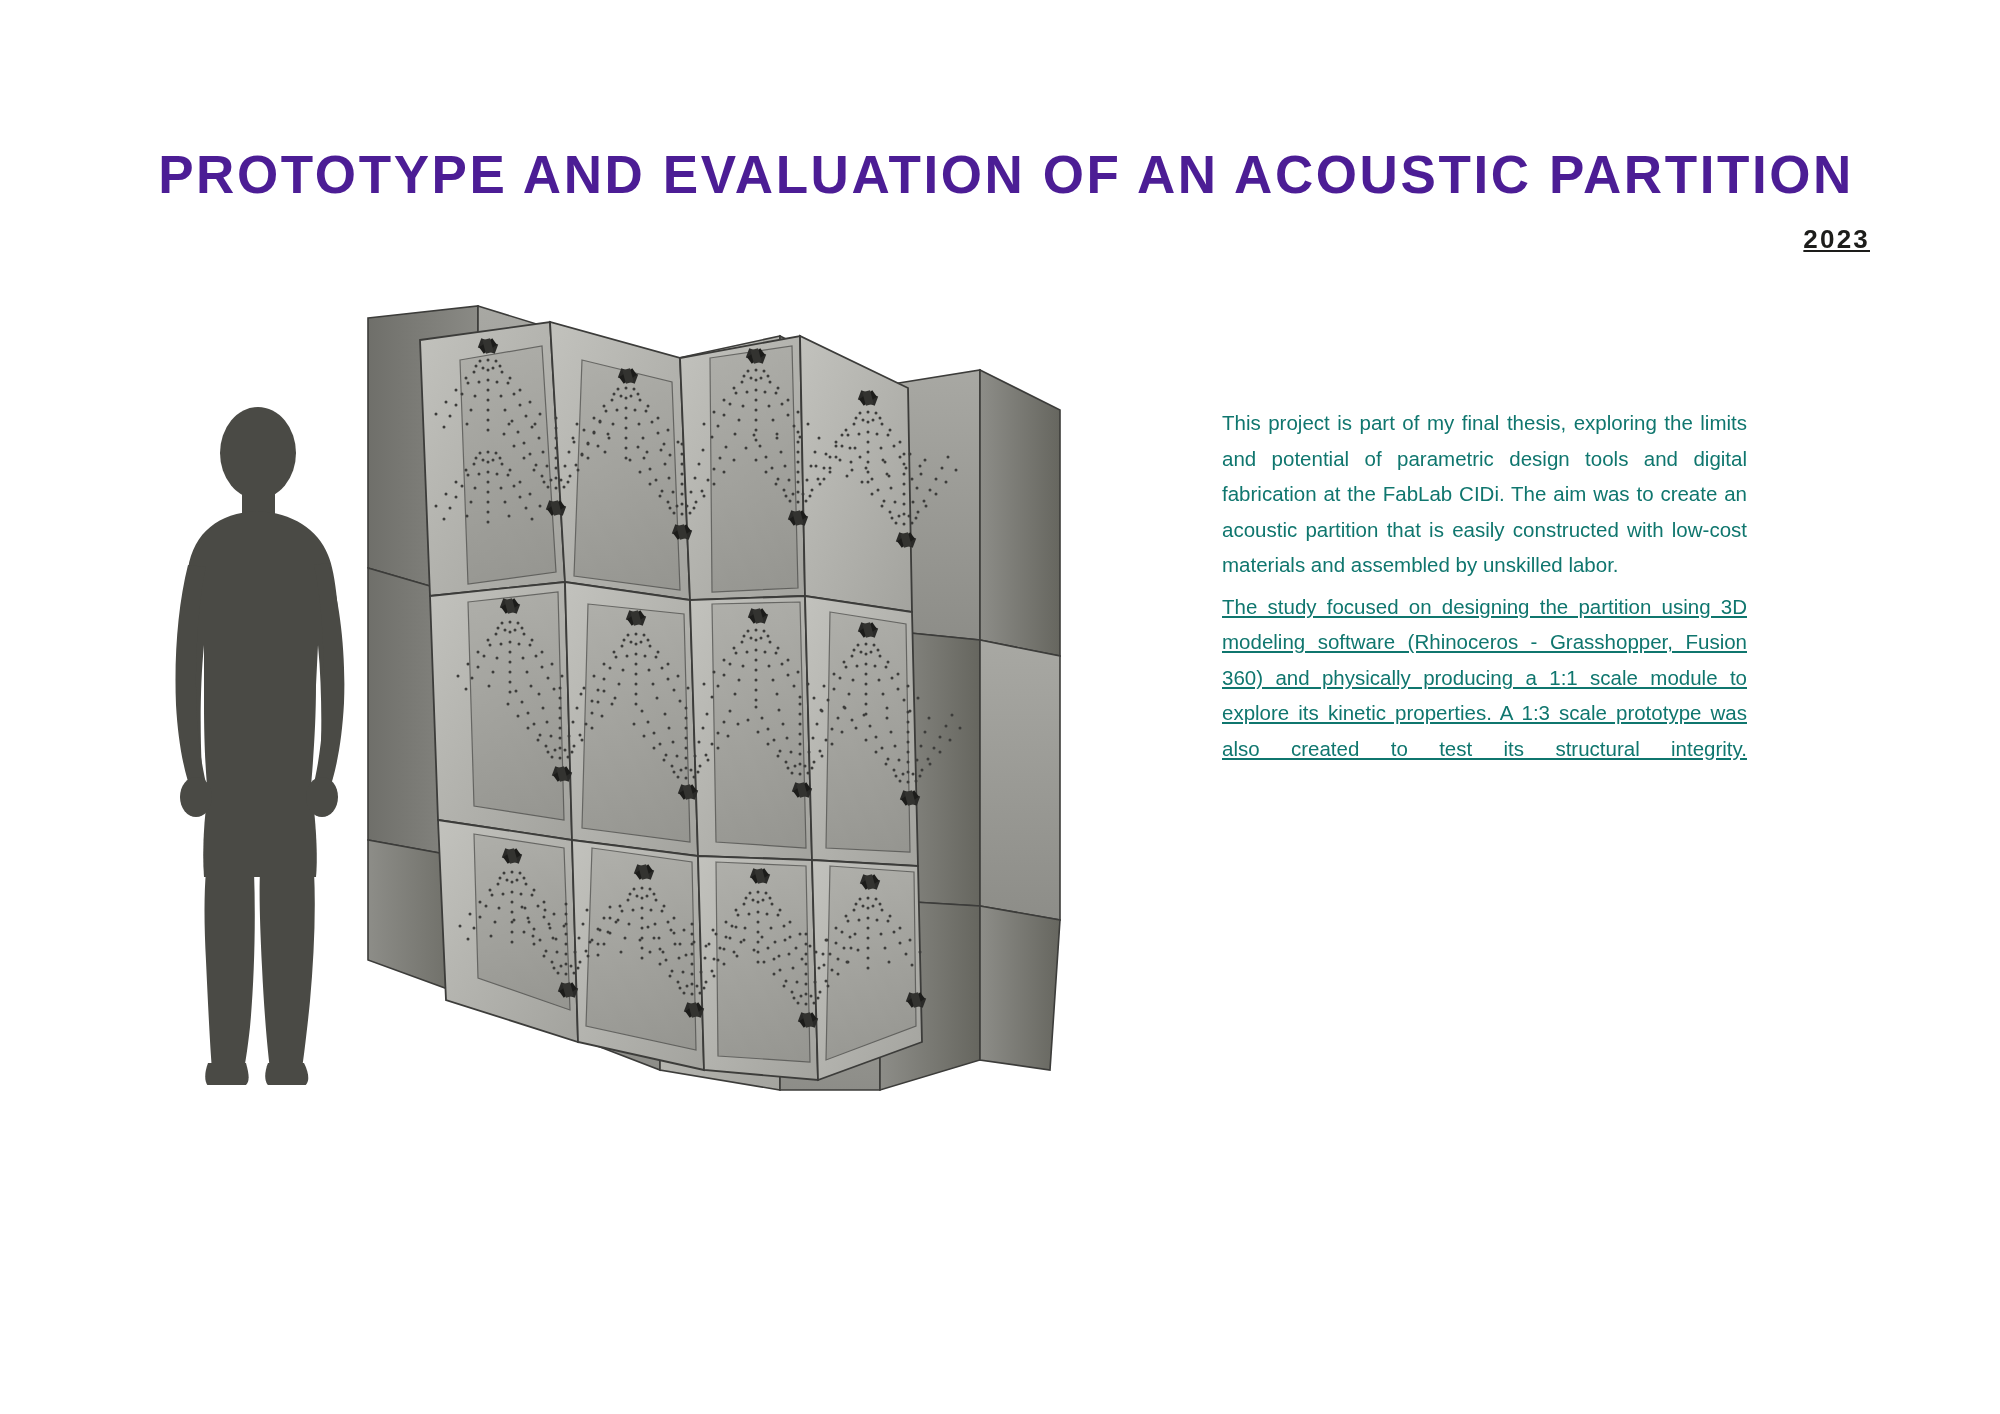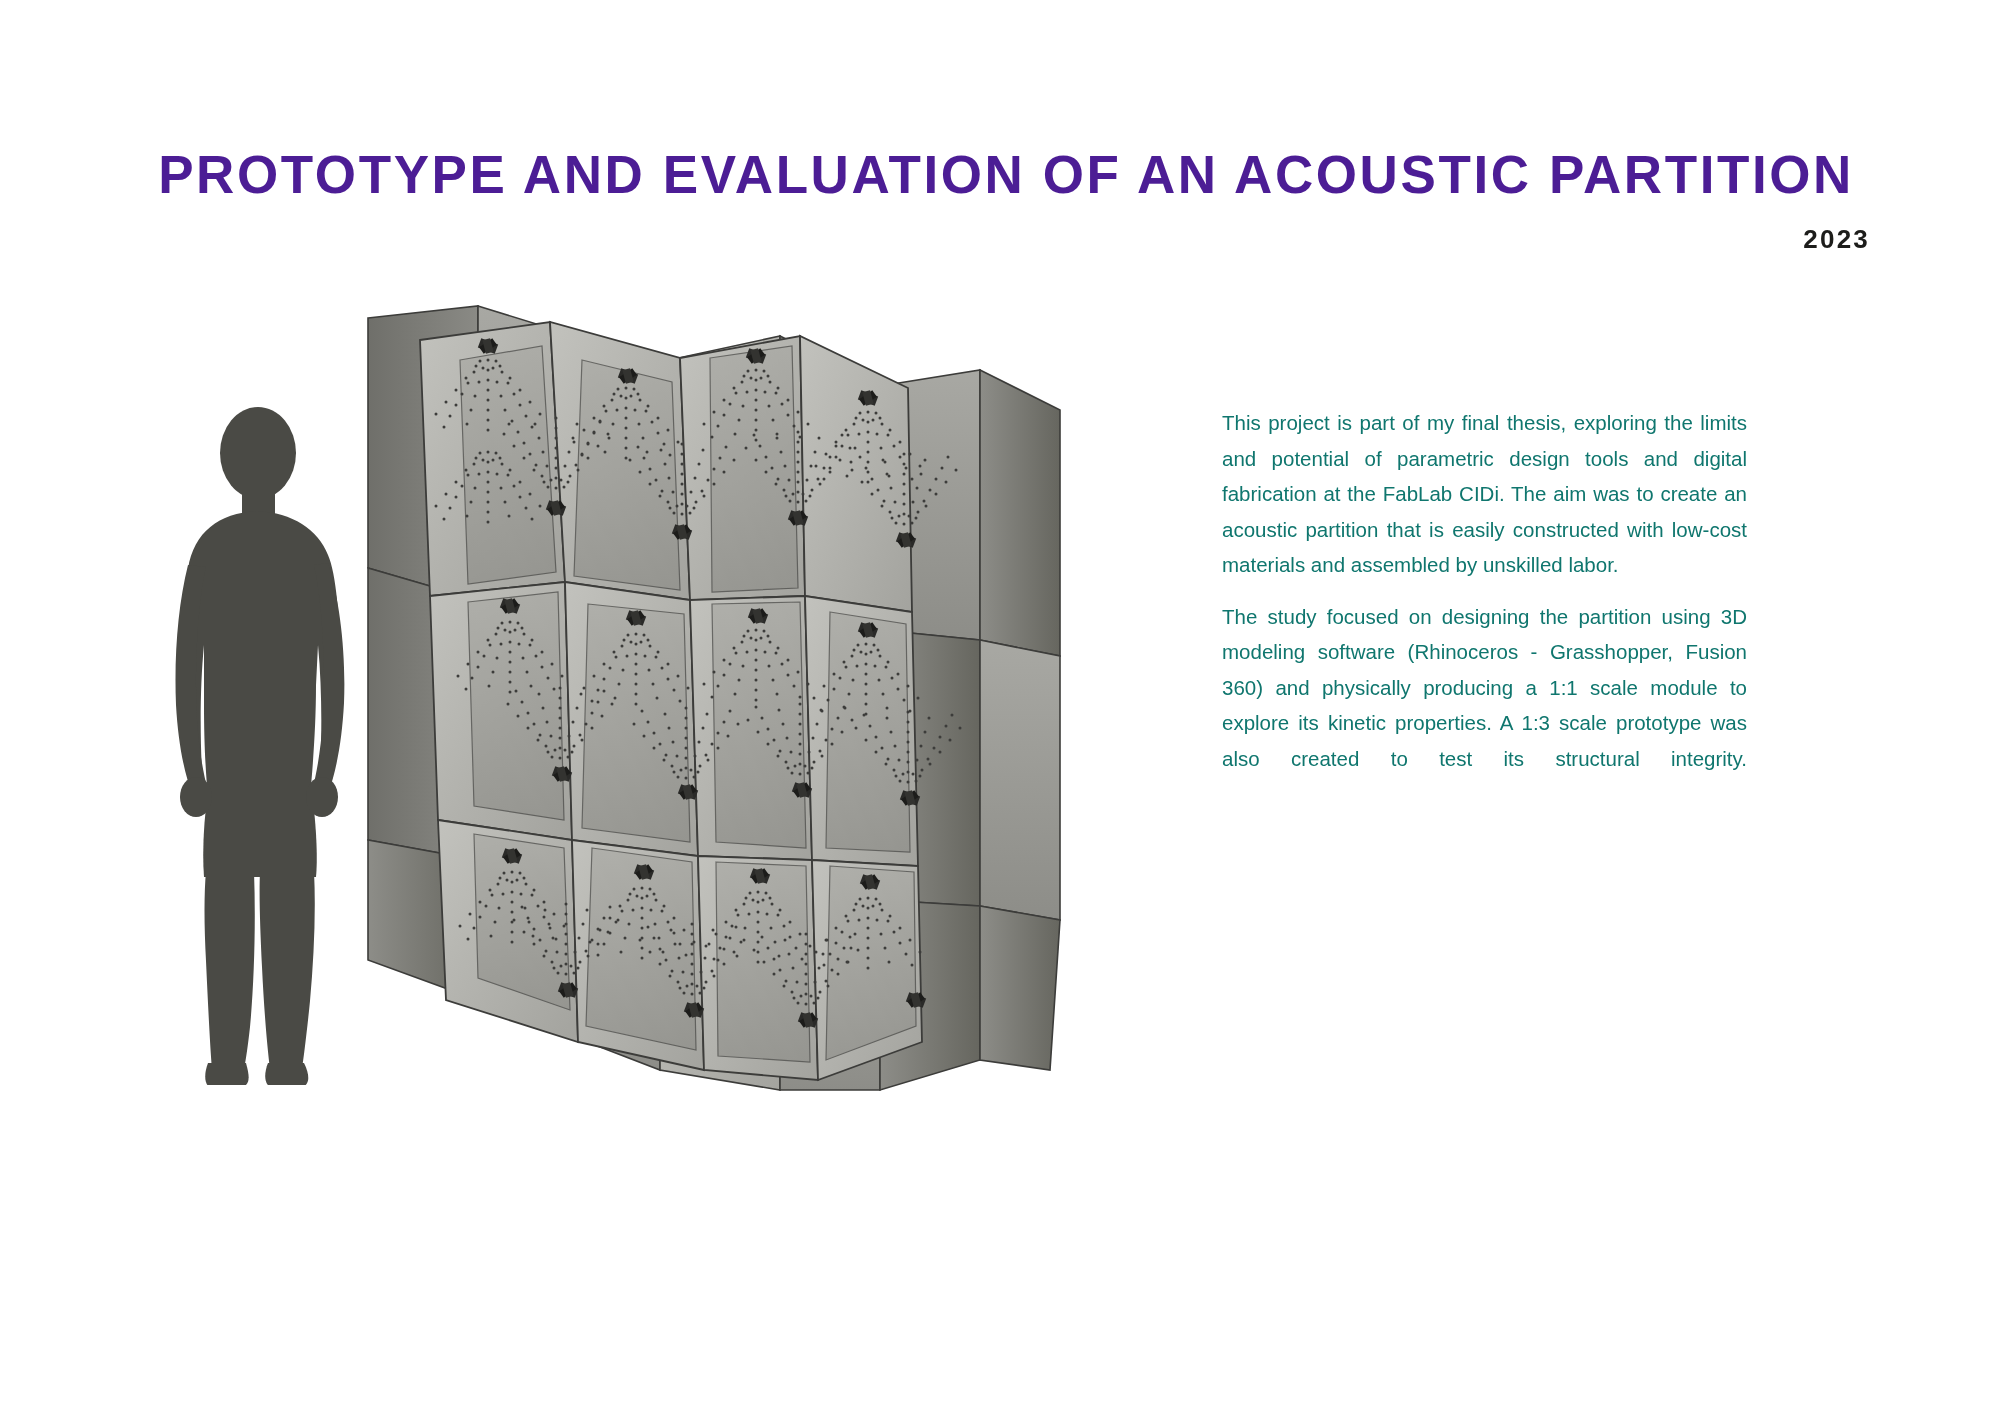--- a/index.html
+++ b/index.html
@@ -32,20 +32,21 @@
     line-height: 1.1;
     margin: 16px;
     text-transform: uppercase;
   }
   .page-year {
     font-size: 26px;
     font-weight: bold;
     letter-spacing: 2.2px;
     color: #1d1d1b;
     margin-top: 20px;
+    text-decoration: underline;
   }
 
   
   .figure {
     position: absolute;
     left: 130px;
     top: 300px;
     width: 1060px;
     height: 820px;
   }
@@ -73,21 +74,21 @@
     width: 525px;
   }
   .para {
     font-size: 20.5px;
     line-height: 35.5px;
     color: #0f766e;
     text-align: justify;
     text-justify: inter-word;
     margin: 0;
   }
-  .para + .para { margin-top: 16px; }
+  .para + .para { margin-top: 6px; text-decoration: underline; }
   .para:last-child::after {
     content: "";
     display: inline-block;
     width: 100%;
   }
 </style>
 </head>
 <body>
 
 <div class="header">

